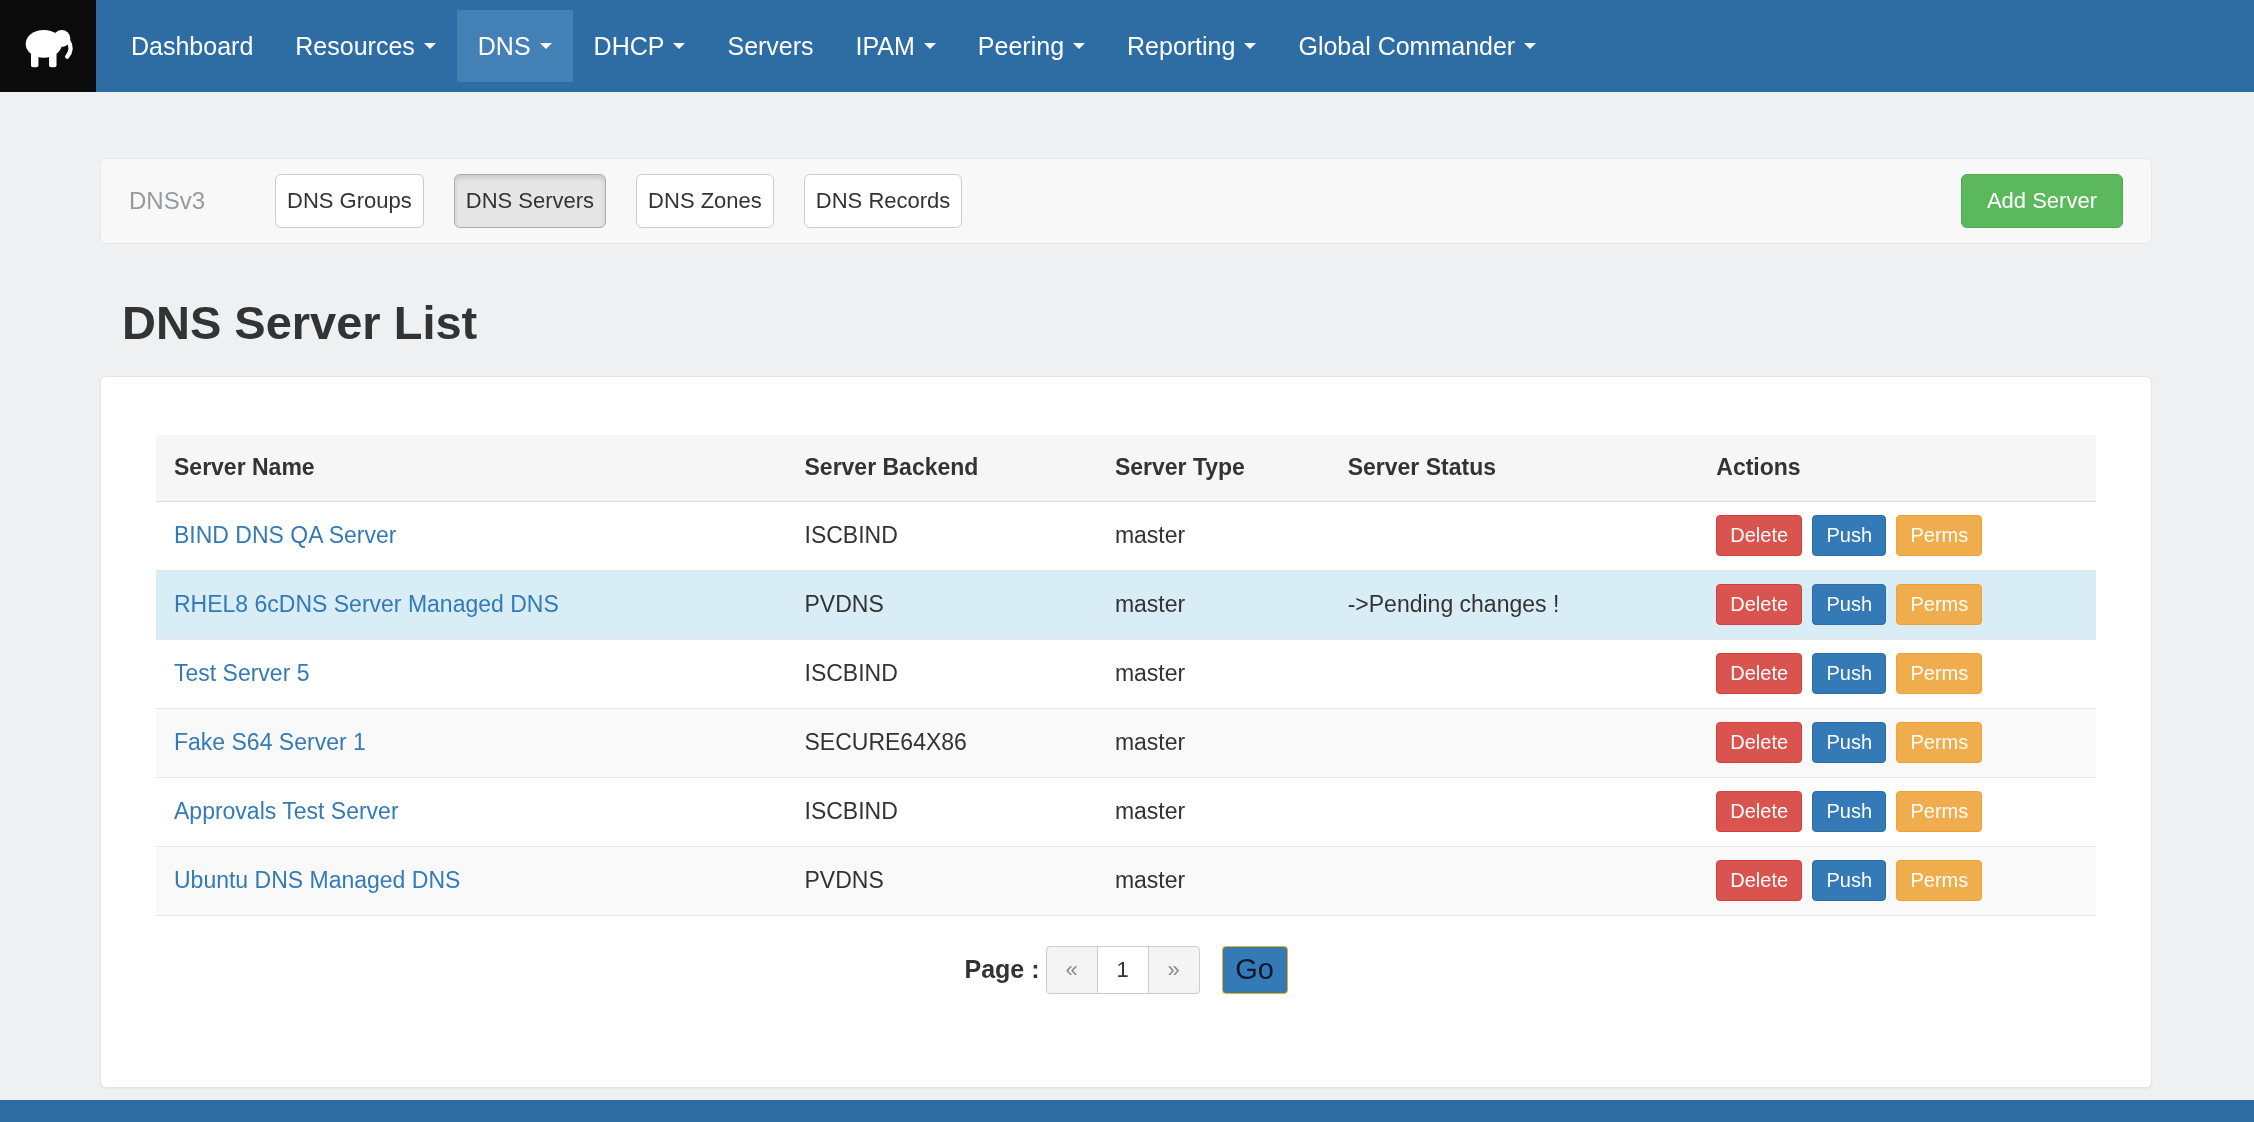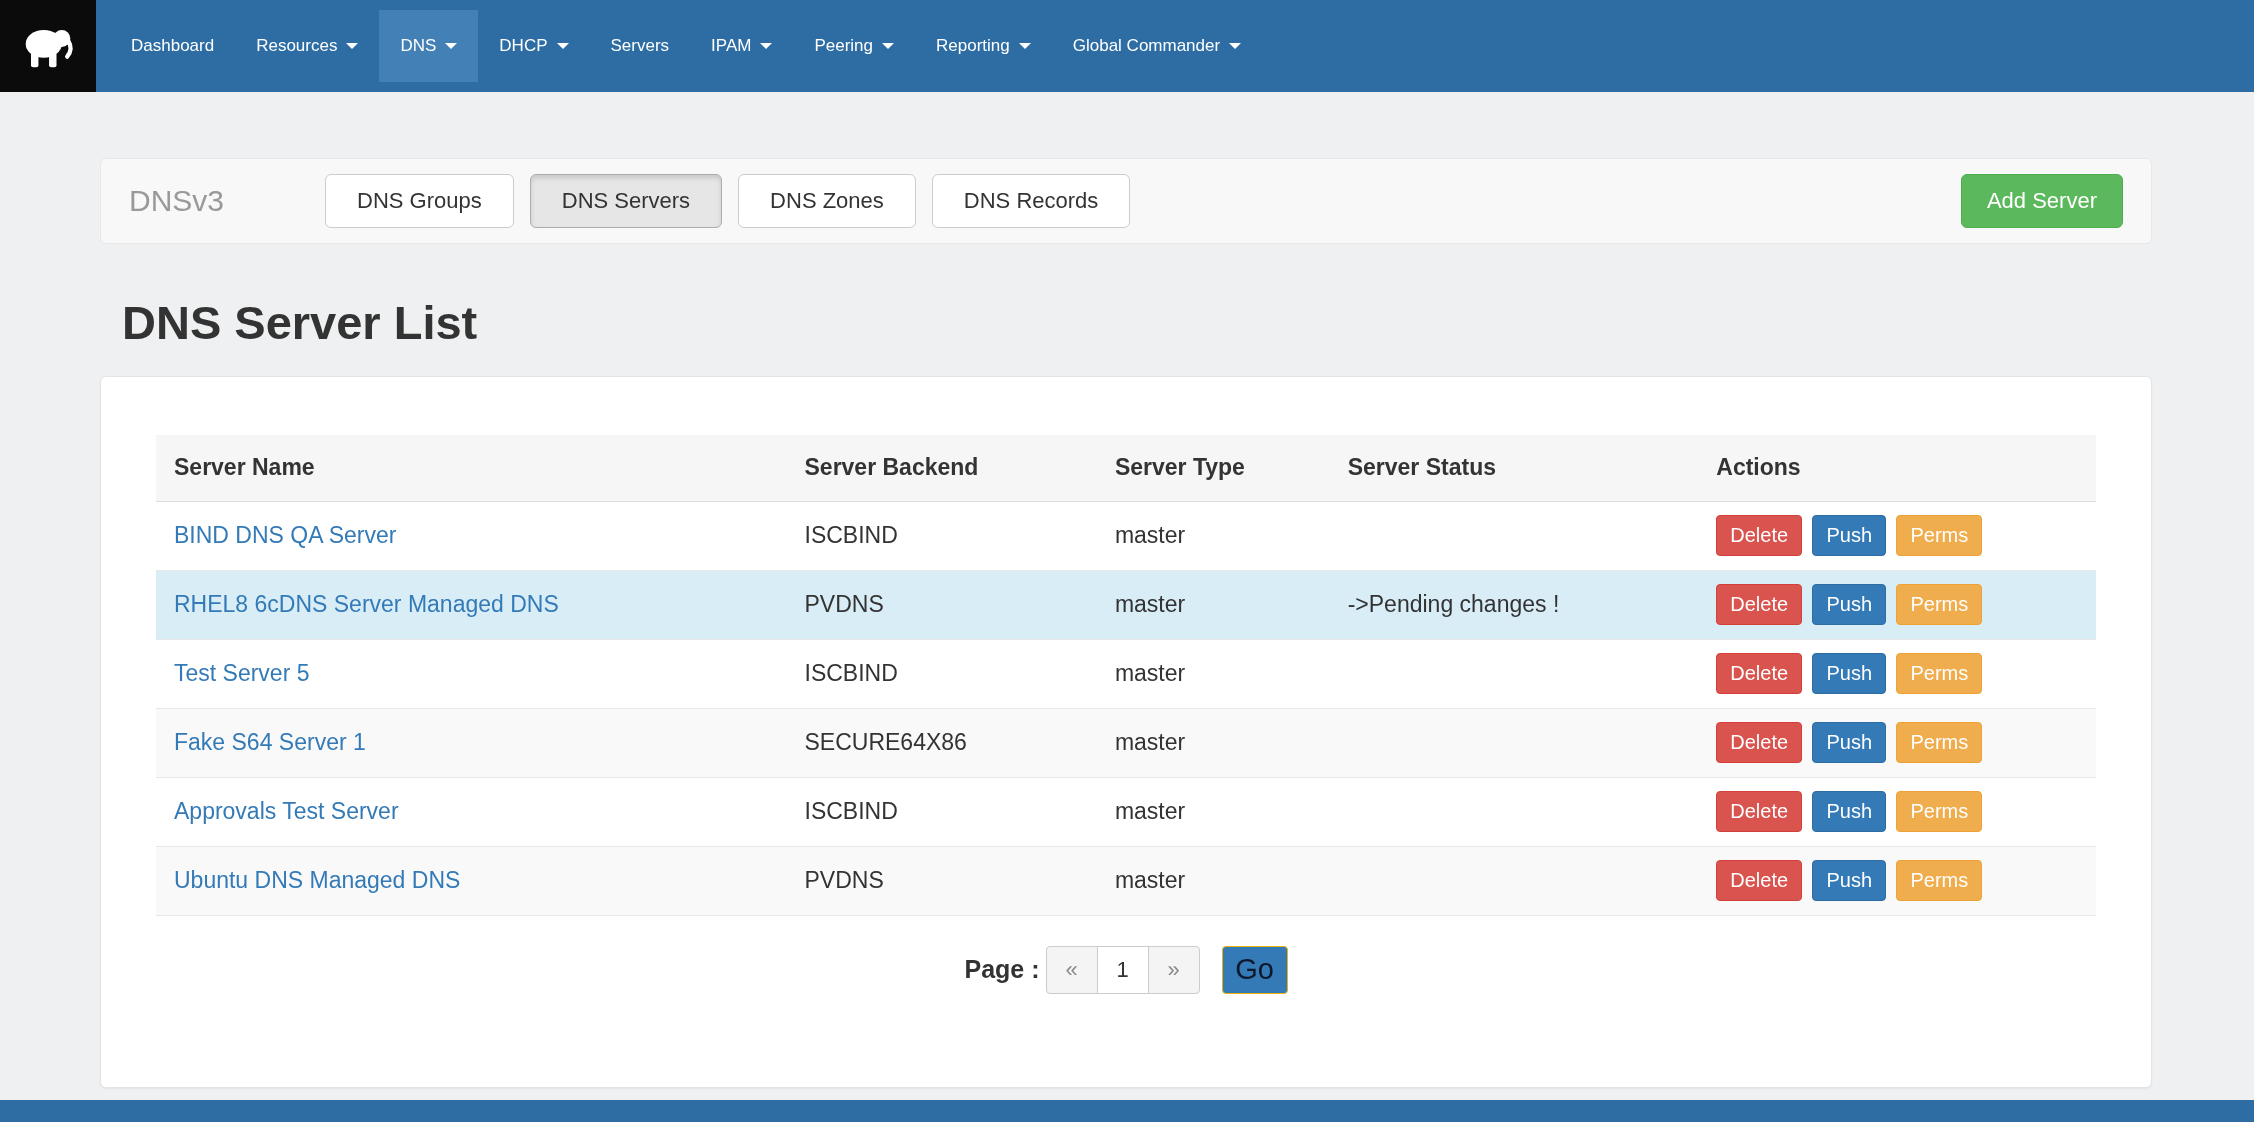--- a/index.html
+++ b/index.html
@@ -9,36 +9,36 @@
     font-family:"Liberation Sans", sans-serif;
     background:#eef0f1;
     position:relative;
     overflow:hidden;
   }
 
   
   .navbar { height:92px; background:#2e6da4; display:flex; align-items:center; }
   .brand { width:96px; height:92px; background:#0b0b0b; display:flex; align-items:center; justify-content:center; flex:0 0 auto; cursor:pointer; }
   .nav { display:flex; align-items:center; height:92px; margin-left:14px; }
-  .nav-item { display:flex; align-items:center; height:72px; padding:0 21px; color:#fff; font-size:17px; cursor:pointer; white-space:nowrap; }
+  .nav-item { display:flex; align-items:center; height:72px; padding:0 21px; color:#fff; font-size:25px; cursor:pointer; white-space:nowrap; }
   .nav-item.active { background:#4380b5; }
   .caret { width:0; height:0; border-left:6px solid transparent; border-right:6px solid transparent; border-top:6px solid #fff; margin-left:9px; }
   .nav-right { margin-left:auto; display:flex; align-items:center; padding-right:30px; }
   .search-group { display:flex; }
   .search-input { width:262px; height:48px; border:1px solid #ccc; border-right:none; border-radius:5px 0 0 5px; padding:0 16px; font-size:20px; color:#555; outline:none; font-family:inherit; }
   .search-btn { width:58px; height:48px; background:#fff; border:1px solid #ccc; border-radius:0 5px 5px 0; display:flex; align-items:center; justify-content:center; cursor:pointer; padding:0; }
   .user-menu { display:flex; align-items:center; margin-left:26px; cursor:pointer; }
 
   
   .container { width:2052px; margin-left:100px; }
 
   
   .toolbar { margin-top:66px; height:86px; background:#f8f8f8; border:1px solid #e7e7e7; border-radius:6px; display:flex; align-items:center; padding:0 28px; }
-  .toolbar-title { font-size:30px; color:#98999b; margin-right:101px; }
-  .tab-btn { font-family:inherit; font-size:22px; color:#333; background:#fff; border:1px solid #ccc; border-radius:6px; padding:13px 31px; margin-right:16px; cursor:pointer;text-align:center; }
+  .toolbar-title { font-size:24px; color:#98999b; margin-right:70px; }
+  .tab-btn { font-family:inherit; font-size:22px; color:#333; background:#fff; border:1px solid #ccc; border-radius:6px; padding:13px 11px; margin-right:30px; cursor:pointer;text-align:center; }
   .tab-btn.active { background:#e6e6e6; border-color:#adadad; box-shadow:inset 0 3px 5px rgba(0,0,0,0.13); }
   .add-btn { margin-left:auto; font-family:inherit; font-size:22px; color:#fff; background:#5cb85c; border:1px solid #4cae4c; border-radius:6px; padding:13px 25px; cursor:pointer; }
 
   .page-heading { margin:52px 0 26px 22px; font-size:47px; line-height:54px; font-weight:700; color:#333; }
 
   
   .panel { width:2052px; height:712px; background:#fff; border:1px solid #e4e4e4; border-radius:6px; padding:58px 55px 0 55px; box-shadow:0 1px 2px rgba(0,0,0,0.05); }
   table.server-table { width:100%; border-collapse:collapse; font-size:23px; color:#333; table-layout:fixed; }
   .server-table th { text-align:left; font-weight:700; background:#f6f6f6; padding:0 18px; height:66px; border-bottom:1px solid #ddd; }
   .server-table td { padding:0 18px; height:69px; border-top:1px solid #e7e7e7; }

